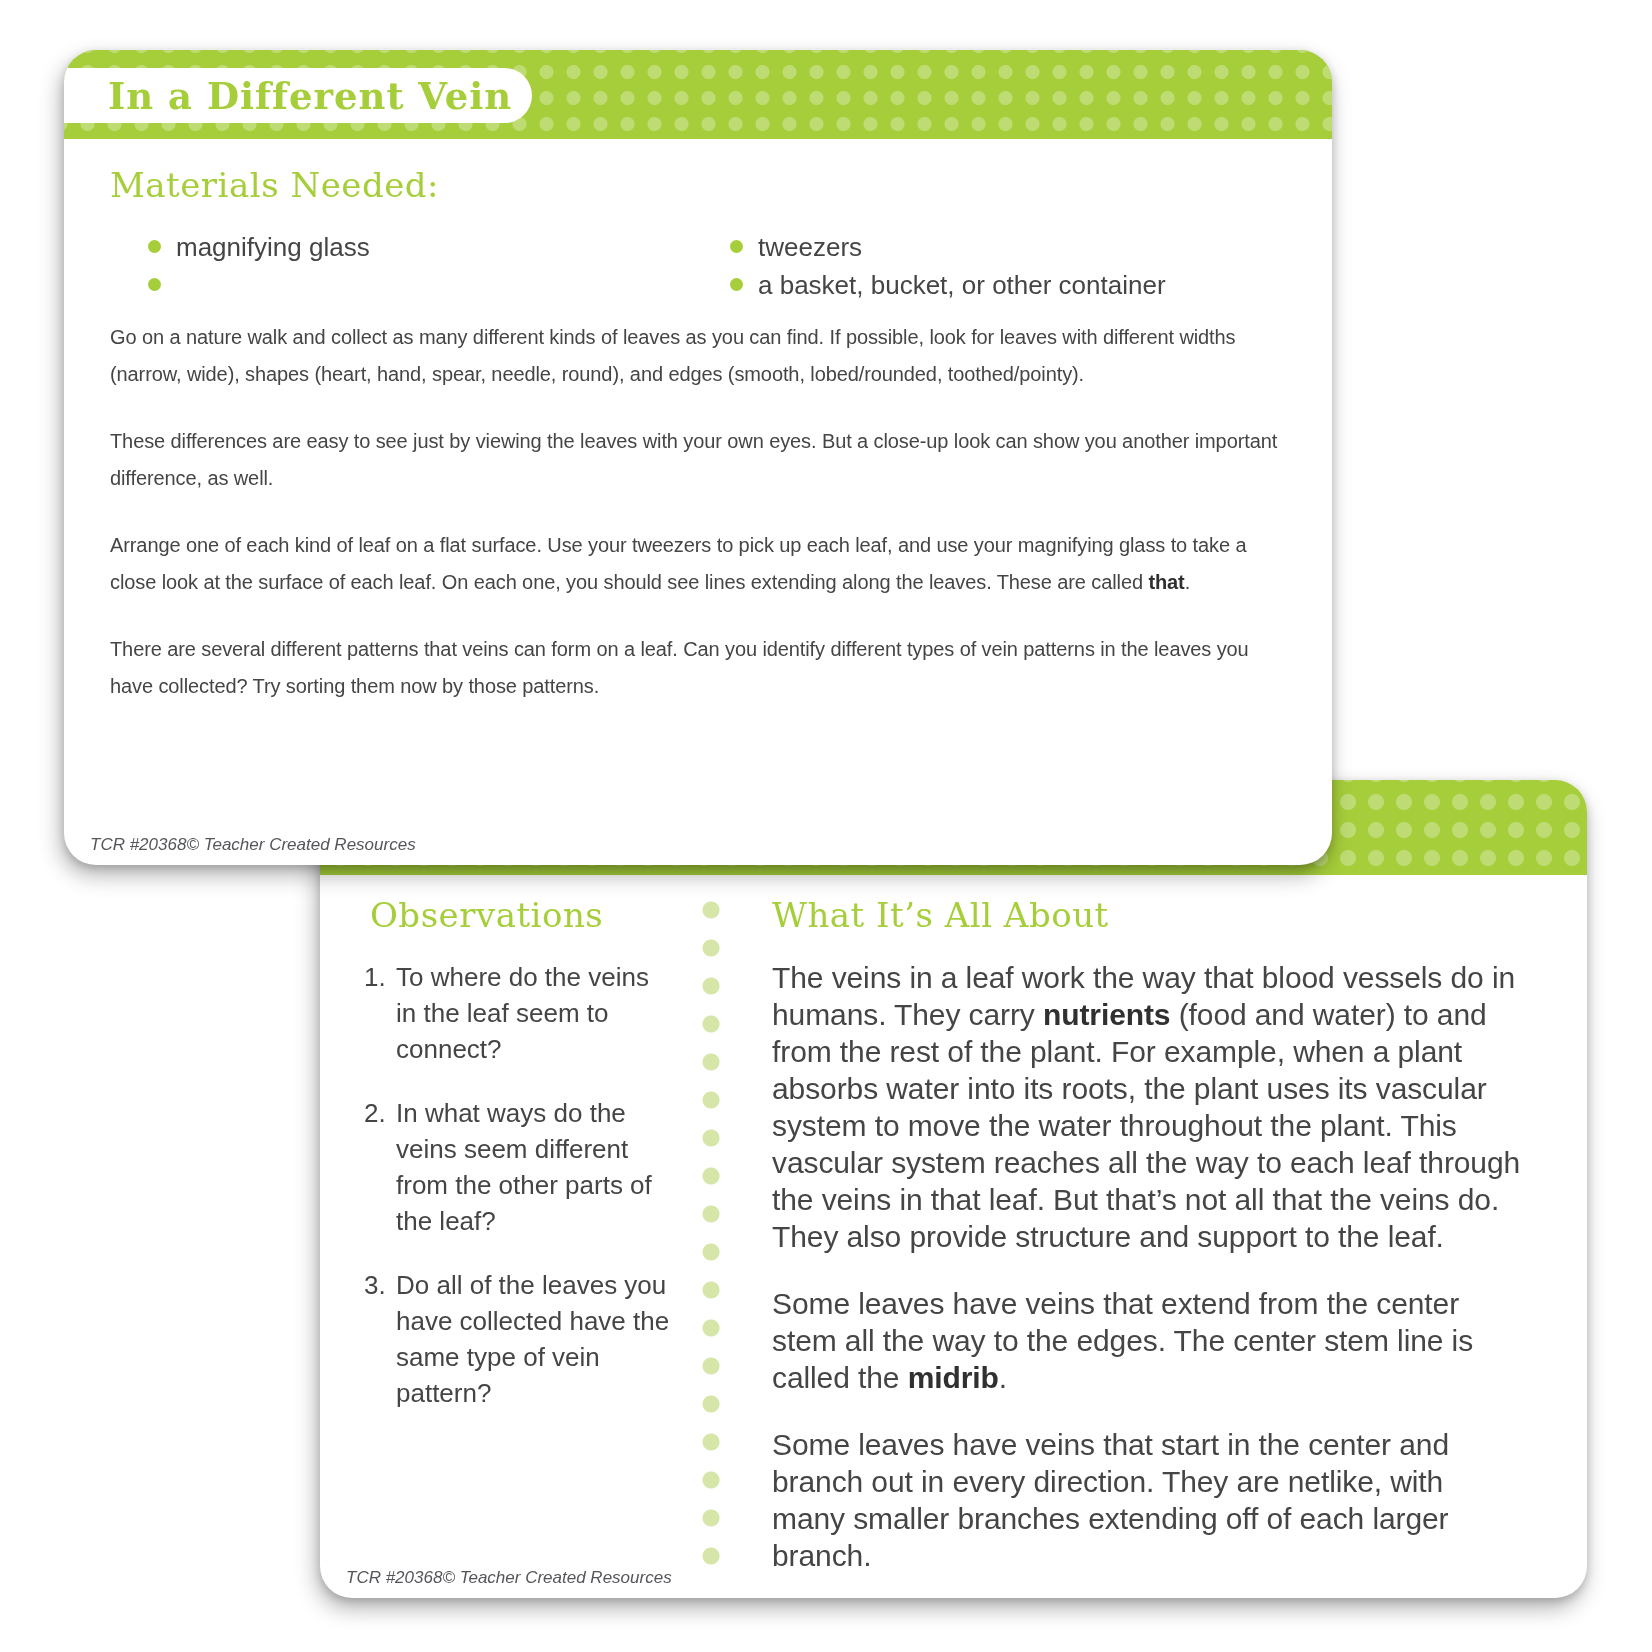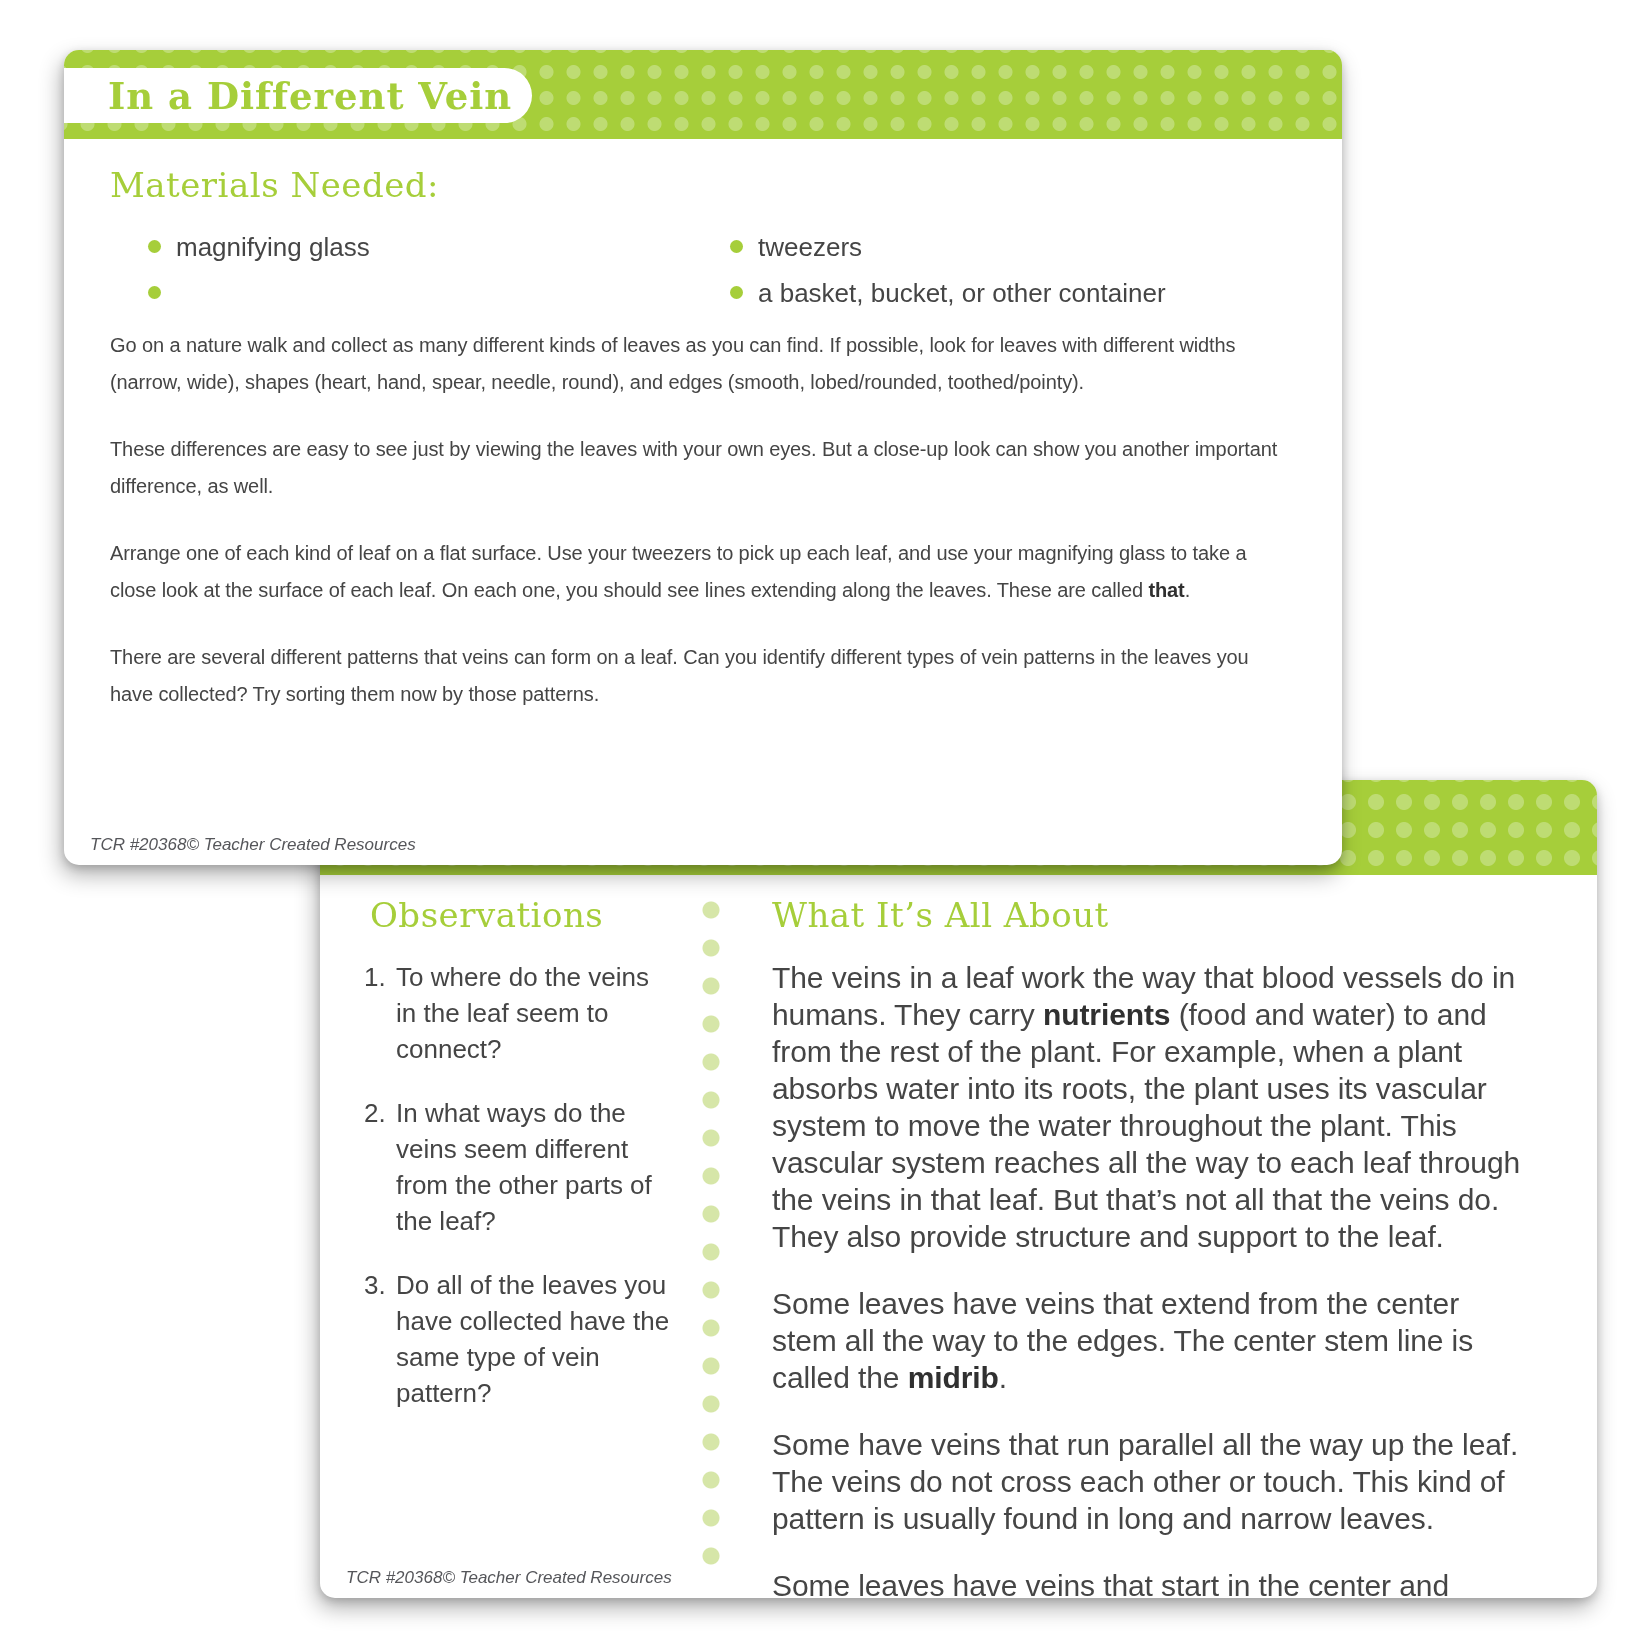--- a/index.html
+++ b/index.html
@@ -6,24 +6,23 @@
   body{
     width:1652px;height:1652px;
     background:#ffffff;
     position:relative;
     font-family:"Liberation Sans", sans-serif;
     overflow:hidden;
   }
   .card{
     position:absolute;
     background:#ffffff;
-    border-radius:15px;
+    border-radius:32px;
     overflow:hidden;
     box-shadow:-3px 10px 22px rgba(0,0,0,.30), 0 3px 8px rgba(0,0,0,.16);
-    padding-left:10px;
   }
   #card-front{left:64px;top:50px;width:1268px;height:815px;z-index:2;}
   #card-back{left:320px;top:780px;width:1267px;height:818px;z-index:1;}
 
   .band{
     position:absolute;top:0;left:0;right:0;
     background-color:#a6ce3a;
     background-image:radial-gradient(circle, #bedc73 0 6.5px, rgba(0,0,0,0) 7.5px);
     background-size:27px 26px;
     background-position:10px 9px;
@@ -50,21 +49,21 @@
   .content-front{
     position:absolute;top:89px;left:0;right:0;bottom:44px;
     padding:16px 52px 0 46px;
   }
   .section-heading{
     font-family:"DejaVu Serif", serif;font-weight:normal;
     font-size:34px;color:#a6ce3a;
     margin:10px 0 22px 0;letter-spacing:.5px;
   }
   .materials-columns{display:flex;margin:24px 0 16px 38px;}
-  .materials-col{display:flex;flex-direction:column;gap:10px;}
+  .materials-col{display:flex;flex-direction:column;gap:2px;}
   .materials-col.first{width:582px;}
   .bullet-item{display:flex;align-items:flex-start;font-size:26px;line-height:36px;color:#454545;}
   .bullet-dot{
     flex:none;width:13px;height:13px;border-radius:50%;
     background:#a6ce3a;margin:11px 15px 0 0;
   }
   .paragraphs p{
     font-size:20px;line-height:37px;color:#454545;
     margin:0 0 30px 0;letter-spacing:-.1px;
   }
@@ -166,21 +165,20 @@
         </li>
       </ol>
     </div>
 
     <div class="divider"></div>
 
     <div class="about-col">
       <div class="section-heading">What It’s All About</div>
       <p><span>The veins in a leaf work the way that blood vessels do in humans. They carry </span><b>nutrients</b><span> (food and water) to and from the rest of the plant. For example, when a plant absorbs water into its roots, the plant uses its vascular system to move the water throughout the plant. This vascular system reaches all the way to each leaf through the veins in that leaf. But that’s not all that the veins do. They also provide structure and support to the leaf.</span></p>
       <p><span>Some leaves have veins that extend from the center stem all the way to the edges. The center stem line is called the </span><b>midrib</b><span>.</span></p>
-      <p><span>Some have veins that run parallel all the way up the leaf. The veins do not cross each other or touch. This kind of pattern is usually found in long and narrow leaves.</span></p>
       <p><span>Some leaves have veins that start in the center and branch out in every direction. They are netlike, with many smaller branches extending off of each larger branch.</span></p>
     </div>
   </div>
 
   <div class="card-footer">
     <span>TCR #20368</span>
     <span>© Teacher Created Resources</span>
   </div>
 </div>
 

